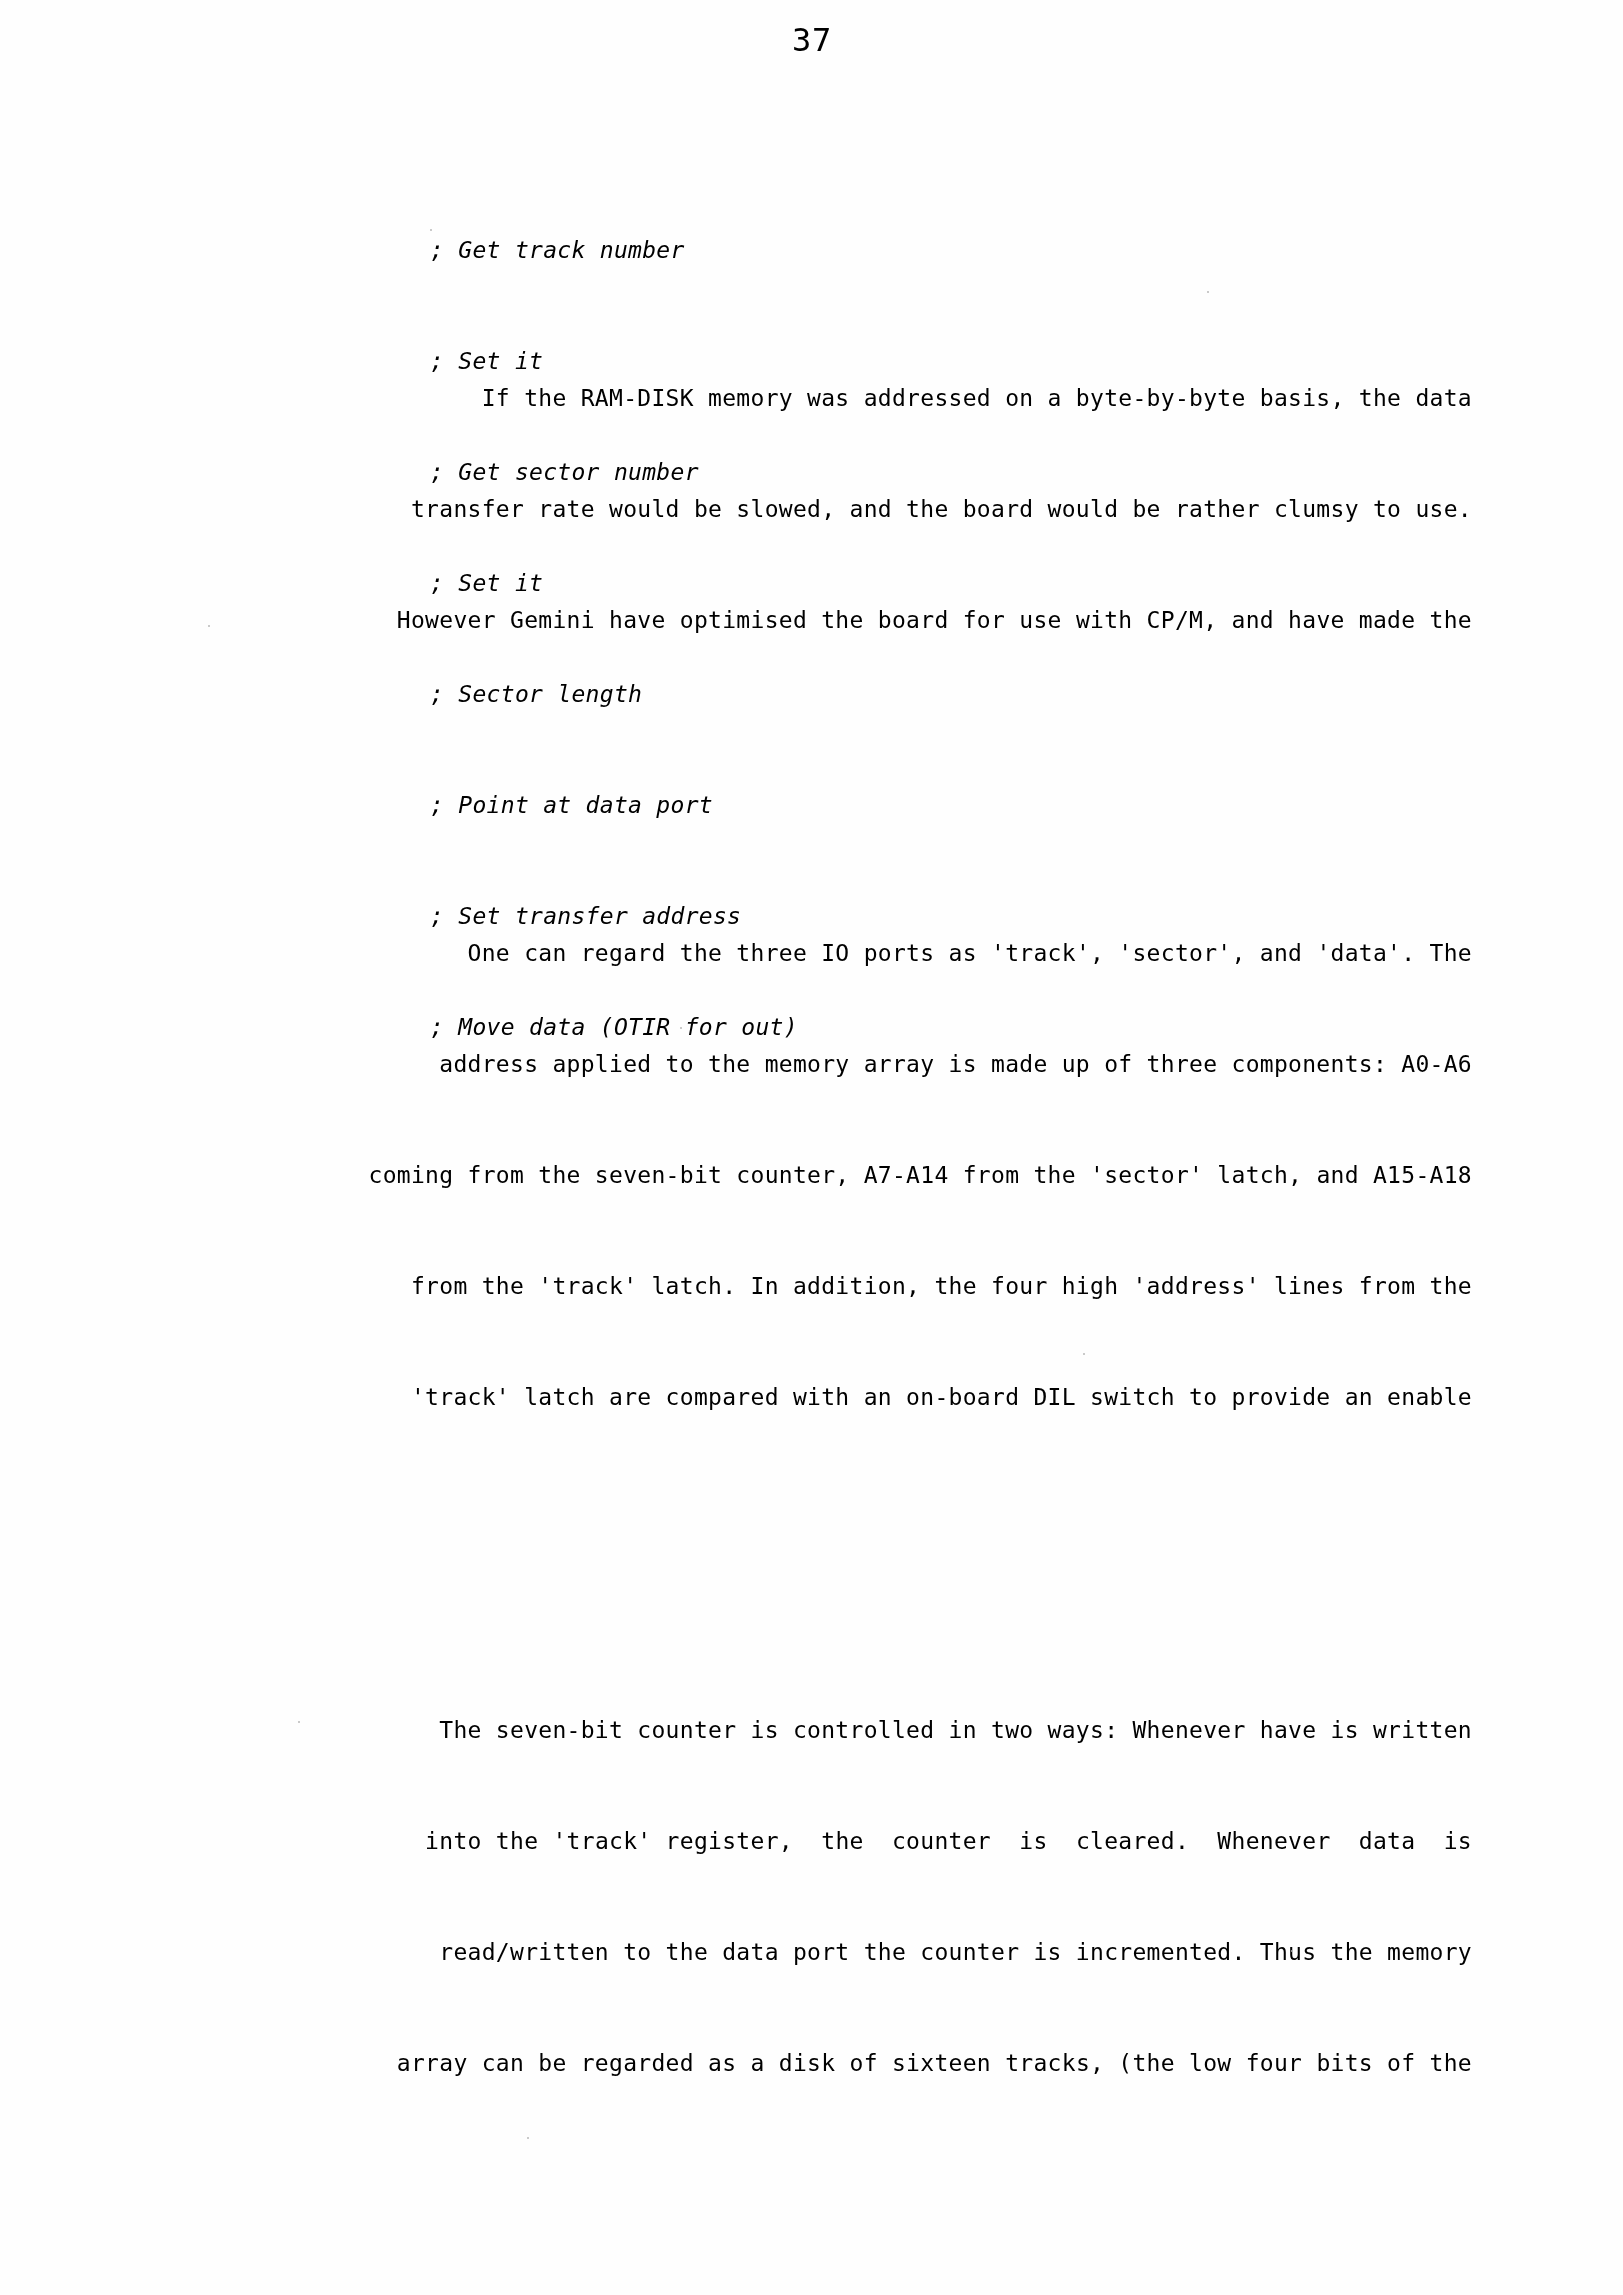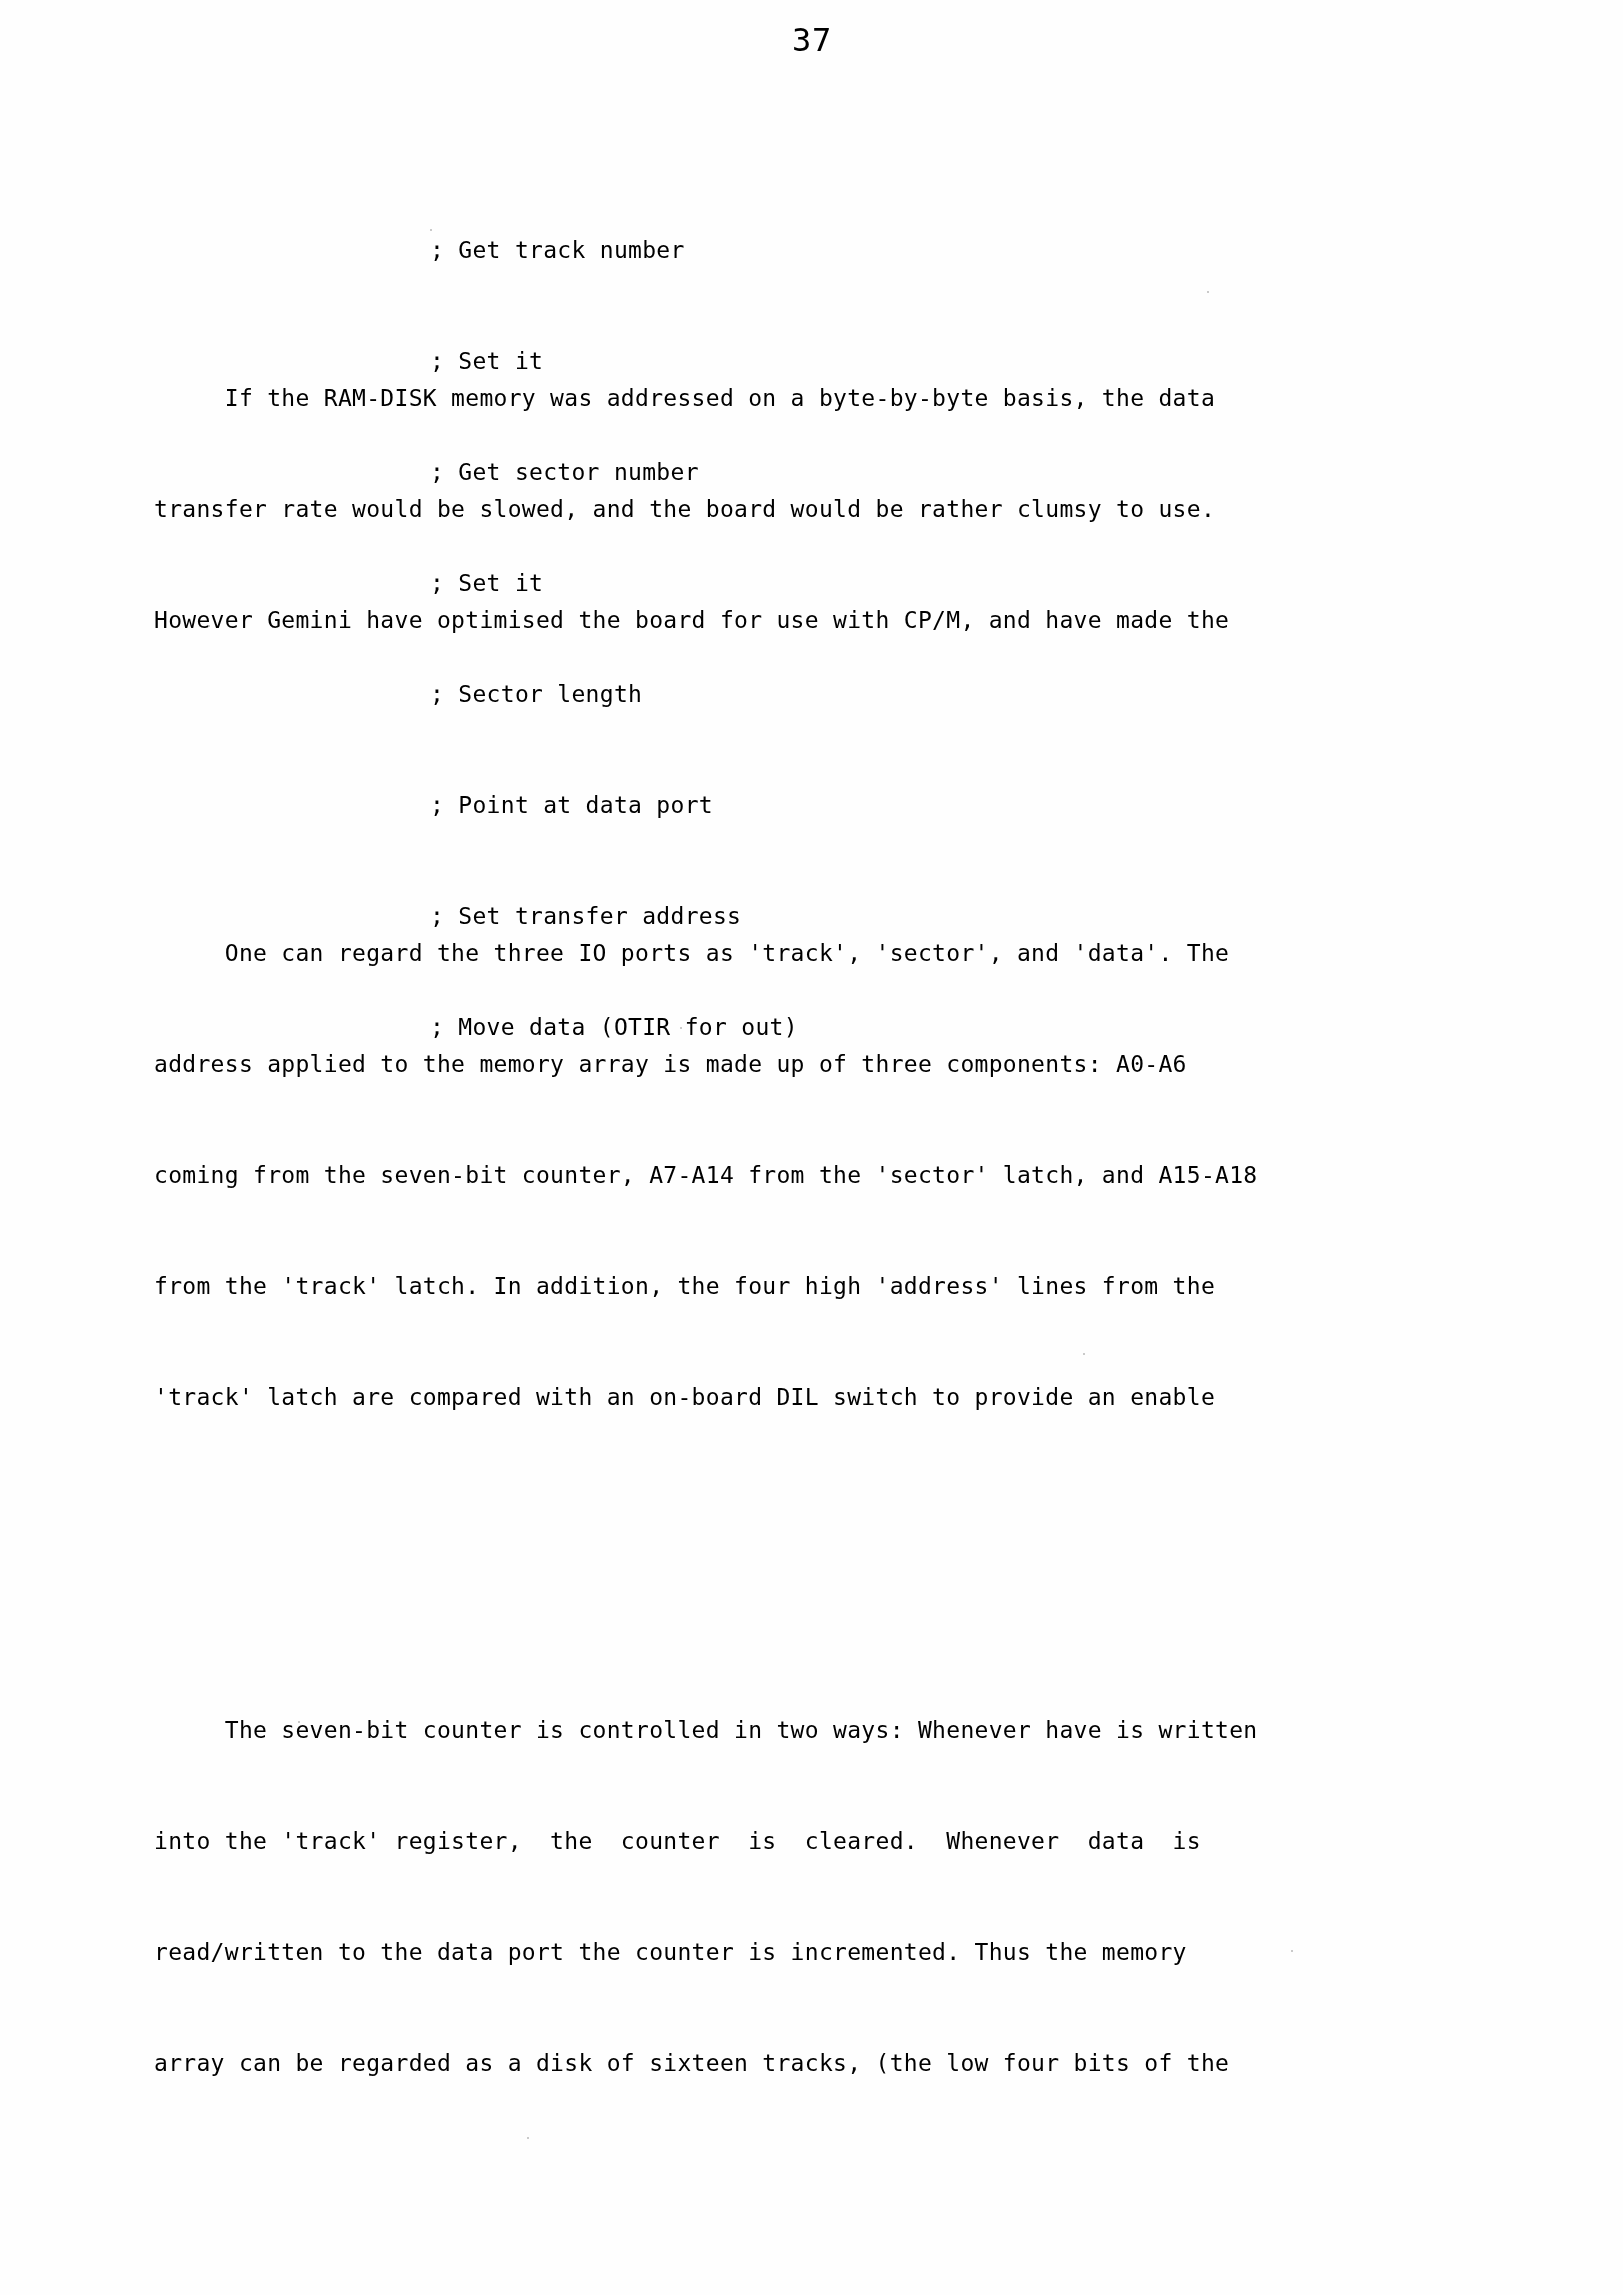--- a/index.html
+++ b/index.html
@@ -45,20 +45,21 @@
     line-height: 37px;
     letter-spacing: 0.3px;
     white-space: pre;
     font-family: "DejaVu Sans Mono", "Liberation Mono", monospace;
   }
 
   .line {
     white-space: pre;
     display: block;
     height: 37px;
+    text-align: right;
   }
   .code-line {
     white-space: pre;
     display: block;
     height: 37px;
   }
 
   
   .speckle {
     position: absolute;
@@ -103,21 +104,21 @@
       
       
     </div>
 
     
 
     
     
 
     
-    <div class="code-comments" style="position:absolute; left:276px; top:0;">
+    <div class="code-comments" style="position:absolute; left:276px; top:0;font-style:italic;">
       <span class="code-line">; Get track number</span>
       <span class="code-line">; Set it</span>
       <span class="code-line">; Get sector number</span>
       <span class="code-line">; Set it</span>
       <span class="code-line">; Sector length</span>
       <span class="code-line">; Point at data port</span>
       <span class="code-line">; Set transfer address</span>
       <span class="code-line">; Move data (OTIR for out)</span>
     </div>
 

